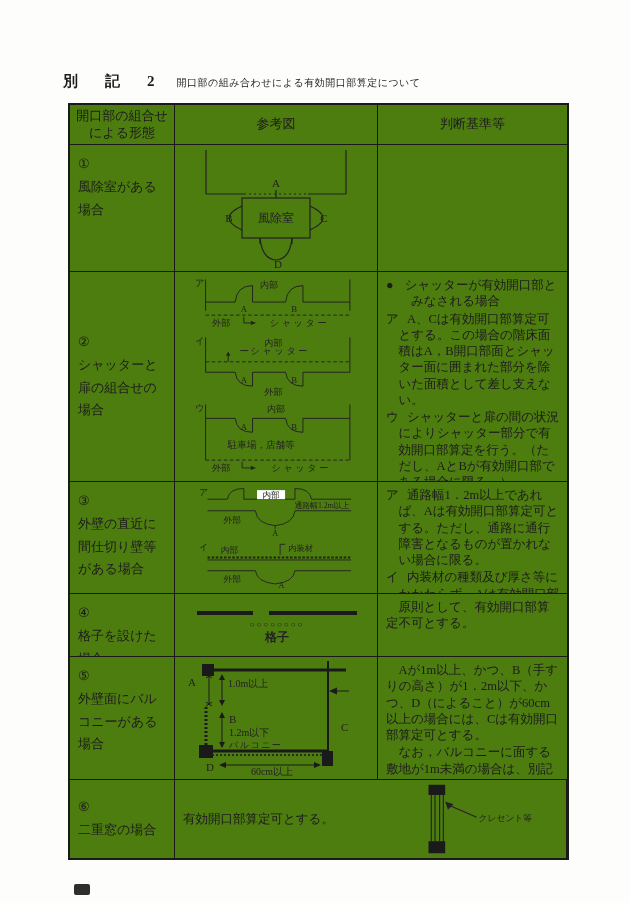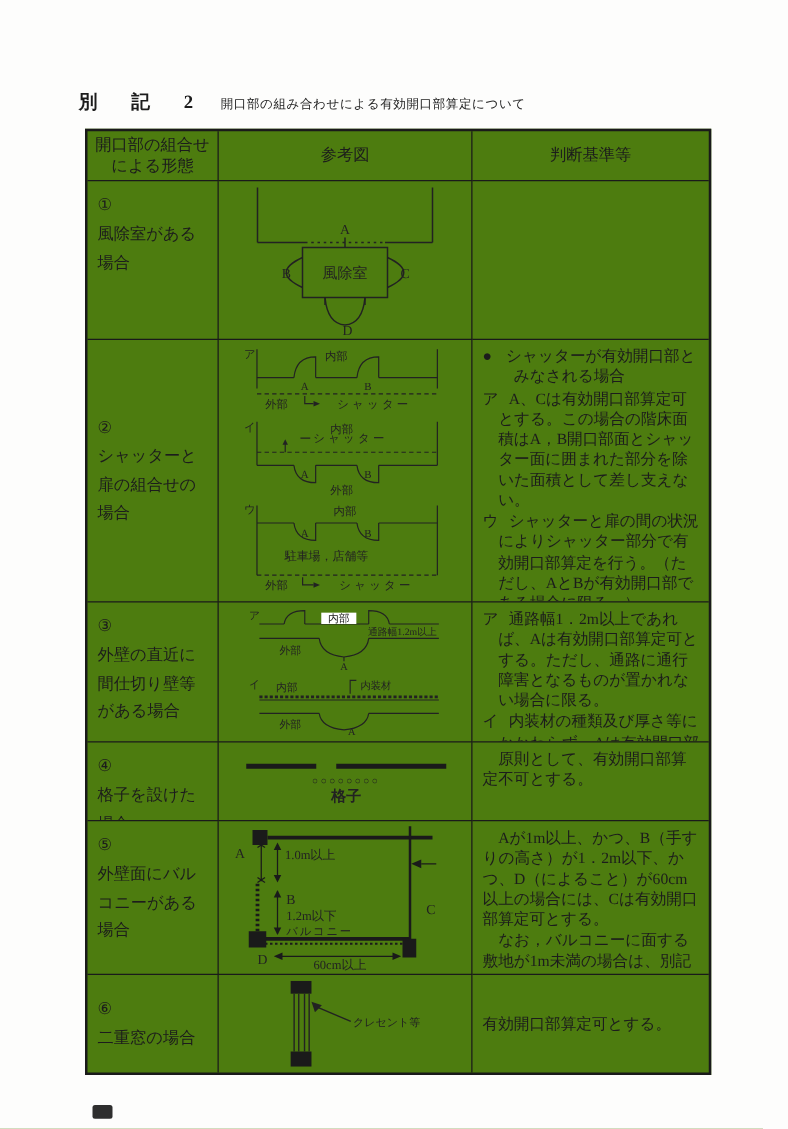--- a/index.html
+++ b/index.html
@@ -288,37 +288,37 @@
     </div>
     <div class="cell crit last-col">
       <p class="indent">Aが1m以上、かつ、B（手すりの高さ）が1．2m以下、かつ、D（によること）が60cm以上の場合には、Cは有効開口部算定可とする。</p>
       <p class="indent">なお，バルコニーに面する敷地が1m未満の場合は、別記1・（3）によること。</p>
     </div>
 
     <div class="cell formcell mid last-row">
       <div>⑥</div>
       <div>二重窓の場合</div>
     </div>
+    <div class="cell crit mid last-col last-row">
+      <p>有効開口部算定可とする。</p>
+    </div>
     <div class="cell figcell last-row">
       <svg width="170" height="80" viewBox="0 0 170 80">
         <g fill="#1a1a1a">
           <rect x="38" y="3" width="18" height="11"></rect>
           <rect x="38" y="64" width="18" height="13"></rect>
         </g>
         <g stroke="#222" stroke-width="1.2" fill="none">
           <line x1="41" y1="14" x2="41" y2="64"></line>
             <line x1="45" y1="14" x2="45" y2="64"></line>
           <line x1="50" y1="14" x2="50" y2="64"></line>
             <line x1="54" y1="14" x2="54" y2="64"></line>
           <line x1="62" y1="26" x2="90" y2="38"></line>
         </g>
         <polygon points="56,21 65,24 59,30" fill="#222"></polygon>
         <text x="92" y="42" font-size="9.5" fill="#222">クレセント等</text>
       </svg>
     </div>
-    <div class="cell crit mid last-col last-row">
-      <p>有効開口部算定可とする。</p>
-    </div>
 
   </div>
 
   <div class="artifact"></div>
 </div>
 
 </body></html>

